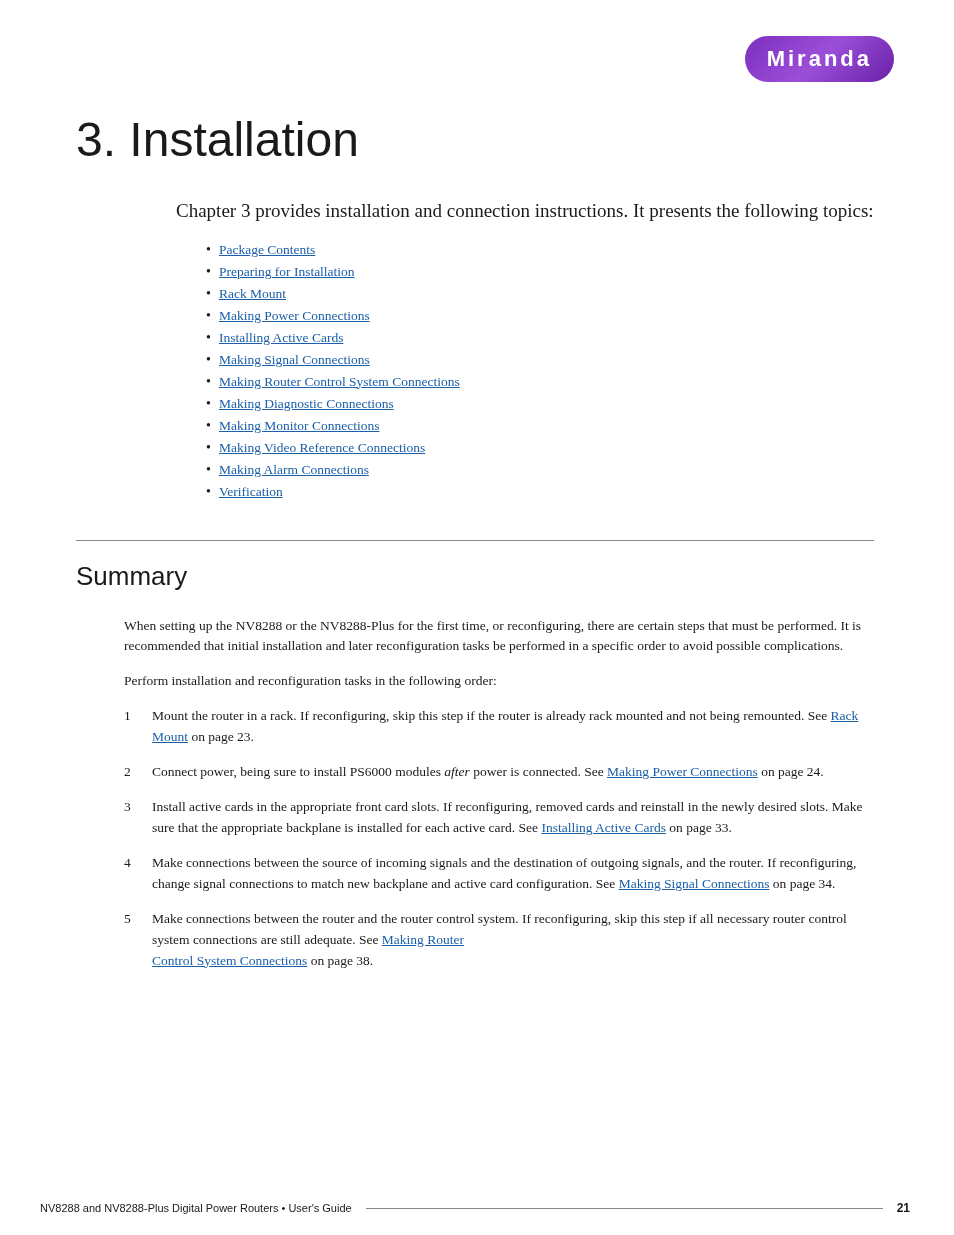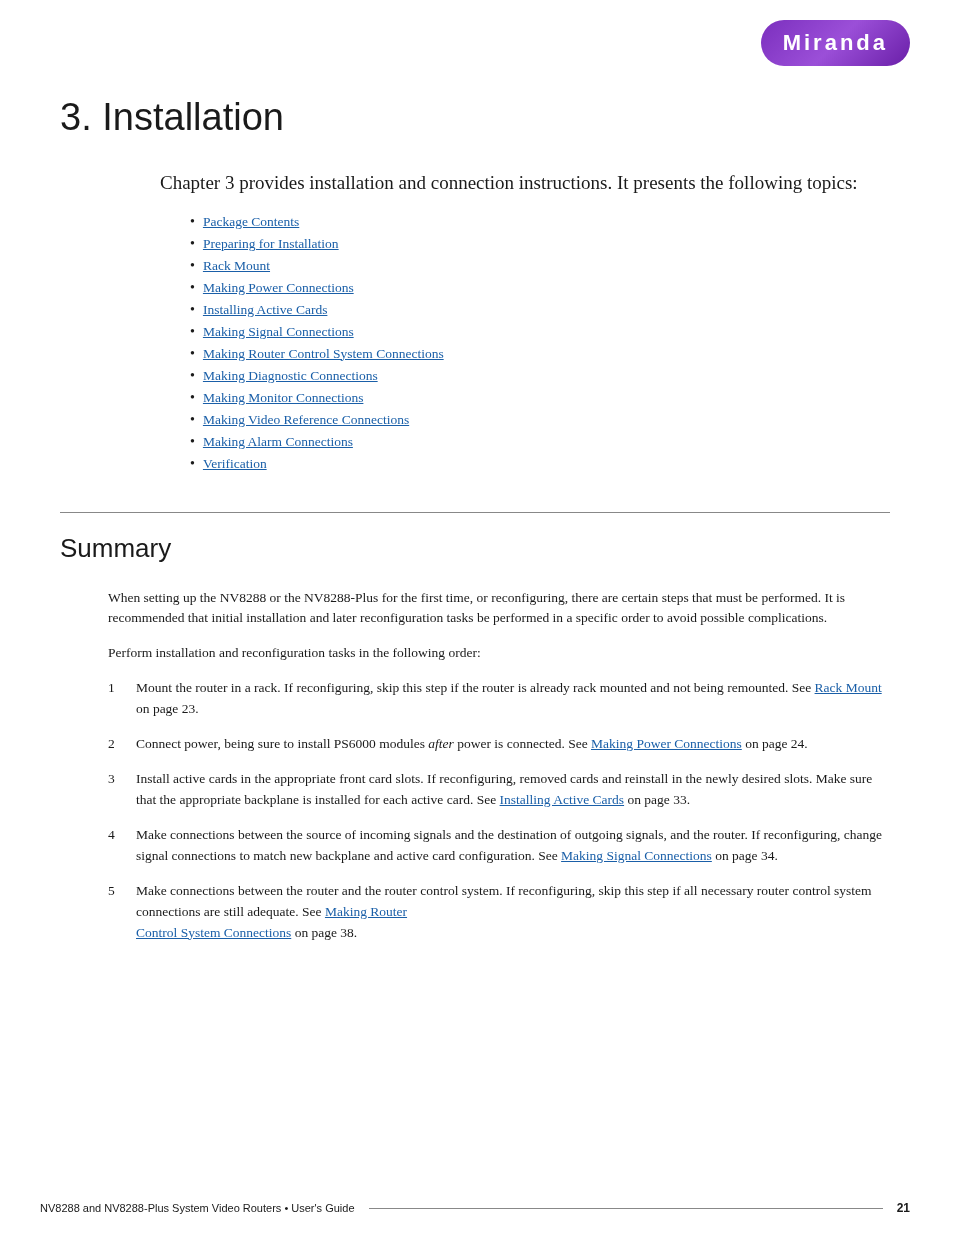--- a/index.html
+++ b/index.html
@@ -16,21 +16,21 @@
       width: 954px;
       min-height: 1235px;
       position: relative;
     }
 
     .page {
       width: 950px;
       min-height: 1235px;
       background: #ffffff;
       position: relative;
-      padding: 0;
+      padding: 16px;
     }
 
     
     .header {
       display: flex;
       justify-content: flex-end;
       padding: 20px 40px 0 40px;
     }
 
     .logo {
@@ -50,21 +50,21 @@
       letter-spacing: 3px;
     }
 
     
     .content {
       padding: 30px 60px 60px 60px;
     }
 
     
     .chapter-title {
-      font-size: 38px;
+      font-size: 48px;
       font-weight: normal;
       color: #1a1a1a;
       margin-bottom: 30px;
       font-family: Arial, Helvetica, sans-serif;
     }
 
     
     .intro-text {
       margin-left: 100px;
       margin-bottom: 16px;
@@ -288,18 +288,18 @@
           <span class="li-text">
             Make connections between the router and the router control system. If reconfiguring, skip this step if all necessary router control system connections are still adequate. See <a href="#">Making Router<br>Control System Connections</a> on page 38.
           </span>
         </li>
       </ol>
     </div>
 
   </div>
 
   <div class="footer">
-    <span class="footer-left">NV8288 and NV8288-Plus System Video Routers  •  User's Guide</span>
+    <span class="footer-left">NV8288 and NV8288-Plus Digital Power Routers  •  User's Guide</span>
     <div class="footer-line"></div>
     <span class="footer-right">21</span>
   </div>
 
 </div>
 
 </body></html>

